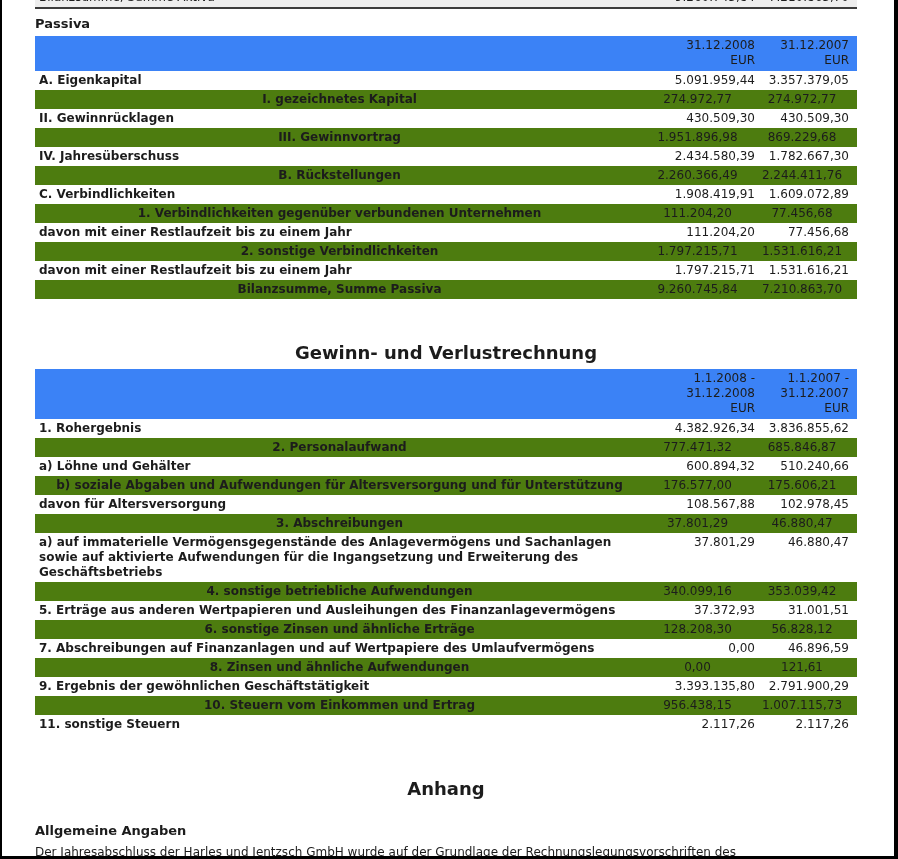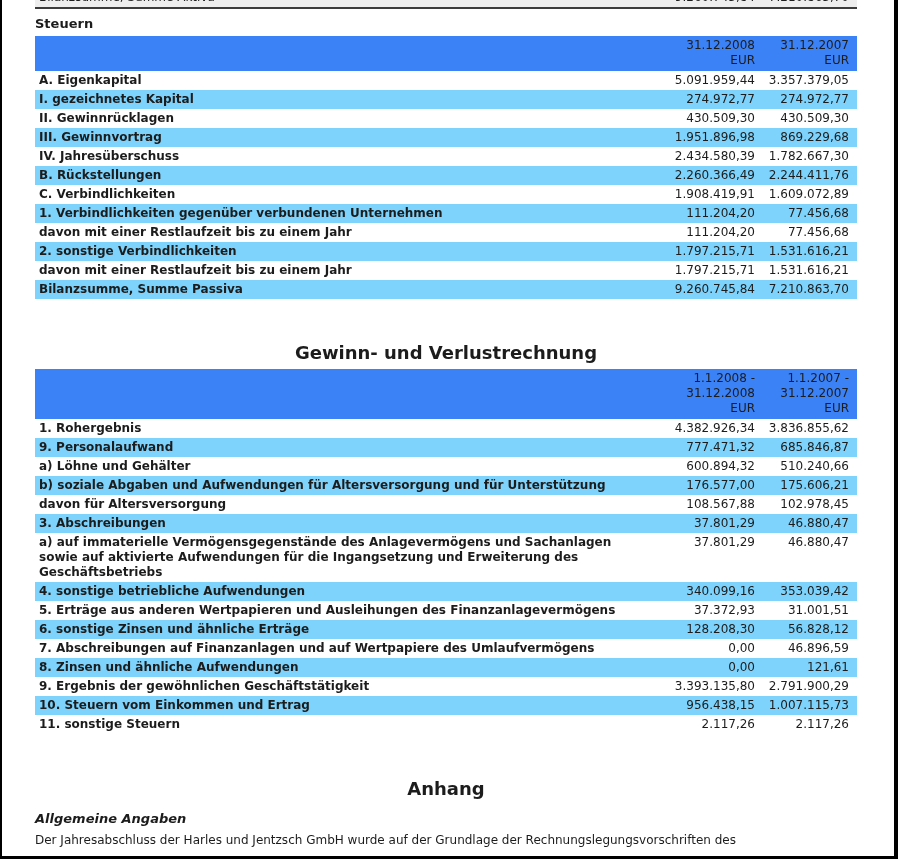--- a/index.html
+++ b/index.html
@@ -60,46 +60,46 @@
   table.fin thead th.last { padding-right: 8px; }
 
   table.fin td {
     line-height: 15px;
     padding: 2px 0 2px 0;
     vertical-align: top;
   }
   table.fin td.cell-label { padding-left: 4px; white-space: pre-line; font-weight: bold; }
   table.fin td.cell-value { text-align: right; }
   table.fin td.cell-value.last { padding-right: 8px; }
-  table.fin tr.alt td { background: #7dd3fc; }
+  table.fin tr.alt td { background: #4d7c0f; text-align: center; }
 
   .guv-title, .anhang-title {
     text-align: center;
     font-weight: bold;
     font-size: 18px;
   }
   .guv-title { margin: 43px 0 6px 0; }
   .anhang-title { margin: 44px 0 0 0; }
-  .anhang-sub { font-weight: bold; font-size: 13px; margin: 12px 0 6px 0; font-style: italic; }
+  .anhang-sub { font-weight: bold; font-size: 13px; margin: 24px 0 6px 0; }
   .anhang-text { line-height: 16px; }
 </style>
 </head>
 <body>
 
 <div class="content">
 
   <div class="clipped-row">
     <div class="inner">
       <span class="lbl">Bilanzsumme, Summe Aktiva</span>
       <span class="v1">9.260.745,84</span>
       <span class="v2">7.210.863,70</span>
     </div>
   </div>
 
-  <div class="section-heading">Steuern</div>
+  <div class="section-heading">Passiva</div>
 
   <table class="fin">
     <colgroup>
       <col class="c-label">
         <col class="c-v1">
         <col class="c-v2">
     </colgroup>
     <thead>
       <tr>
         <th></th>
@@ -200,21 +200,21 @@
         </th>
       </tr>
     </thead>
     <tbody id="guv-tbody">
         <tr>
           <td class="cell-label">1. Rohergebnis</td>
           <td class="cell-value">4.382.926,34</td>
           <td class="cell-value last">3.836.855,62</td>
         </tr>
         <tr class="alt">
-          <td class="cell-label">9. Personalaufwand</td>
+          <td class="cell-label">2. Personalaufwand</td>
           <td class="cell-value">777.471,32</td>
           <td class="cell-value last">685.846,87</td>
         </tr>
         <tr>
           <td class="cell-label">a) Löhne und Gehälter</td>
           <td class="cell-value">600.894,32</td>
           <td class="cell-value last">510.240,66</td>
         </tr>
         <tr class="alt">
           <td class="cell-label">b) soziale Abgaben und Aufwendungen für Altersversorgung und für Unterstützung</td>

